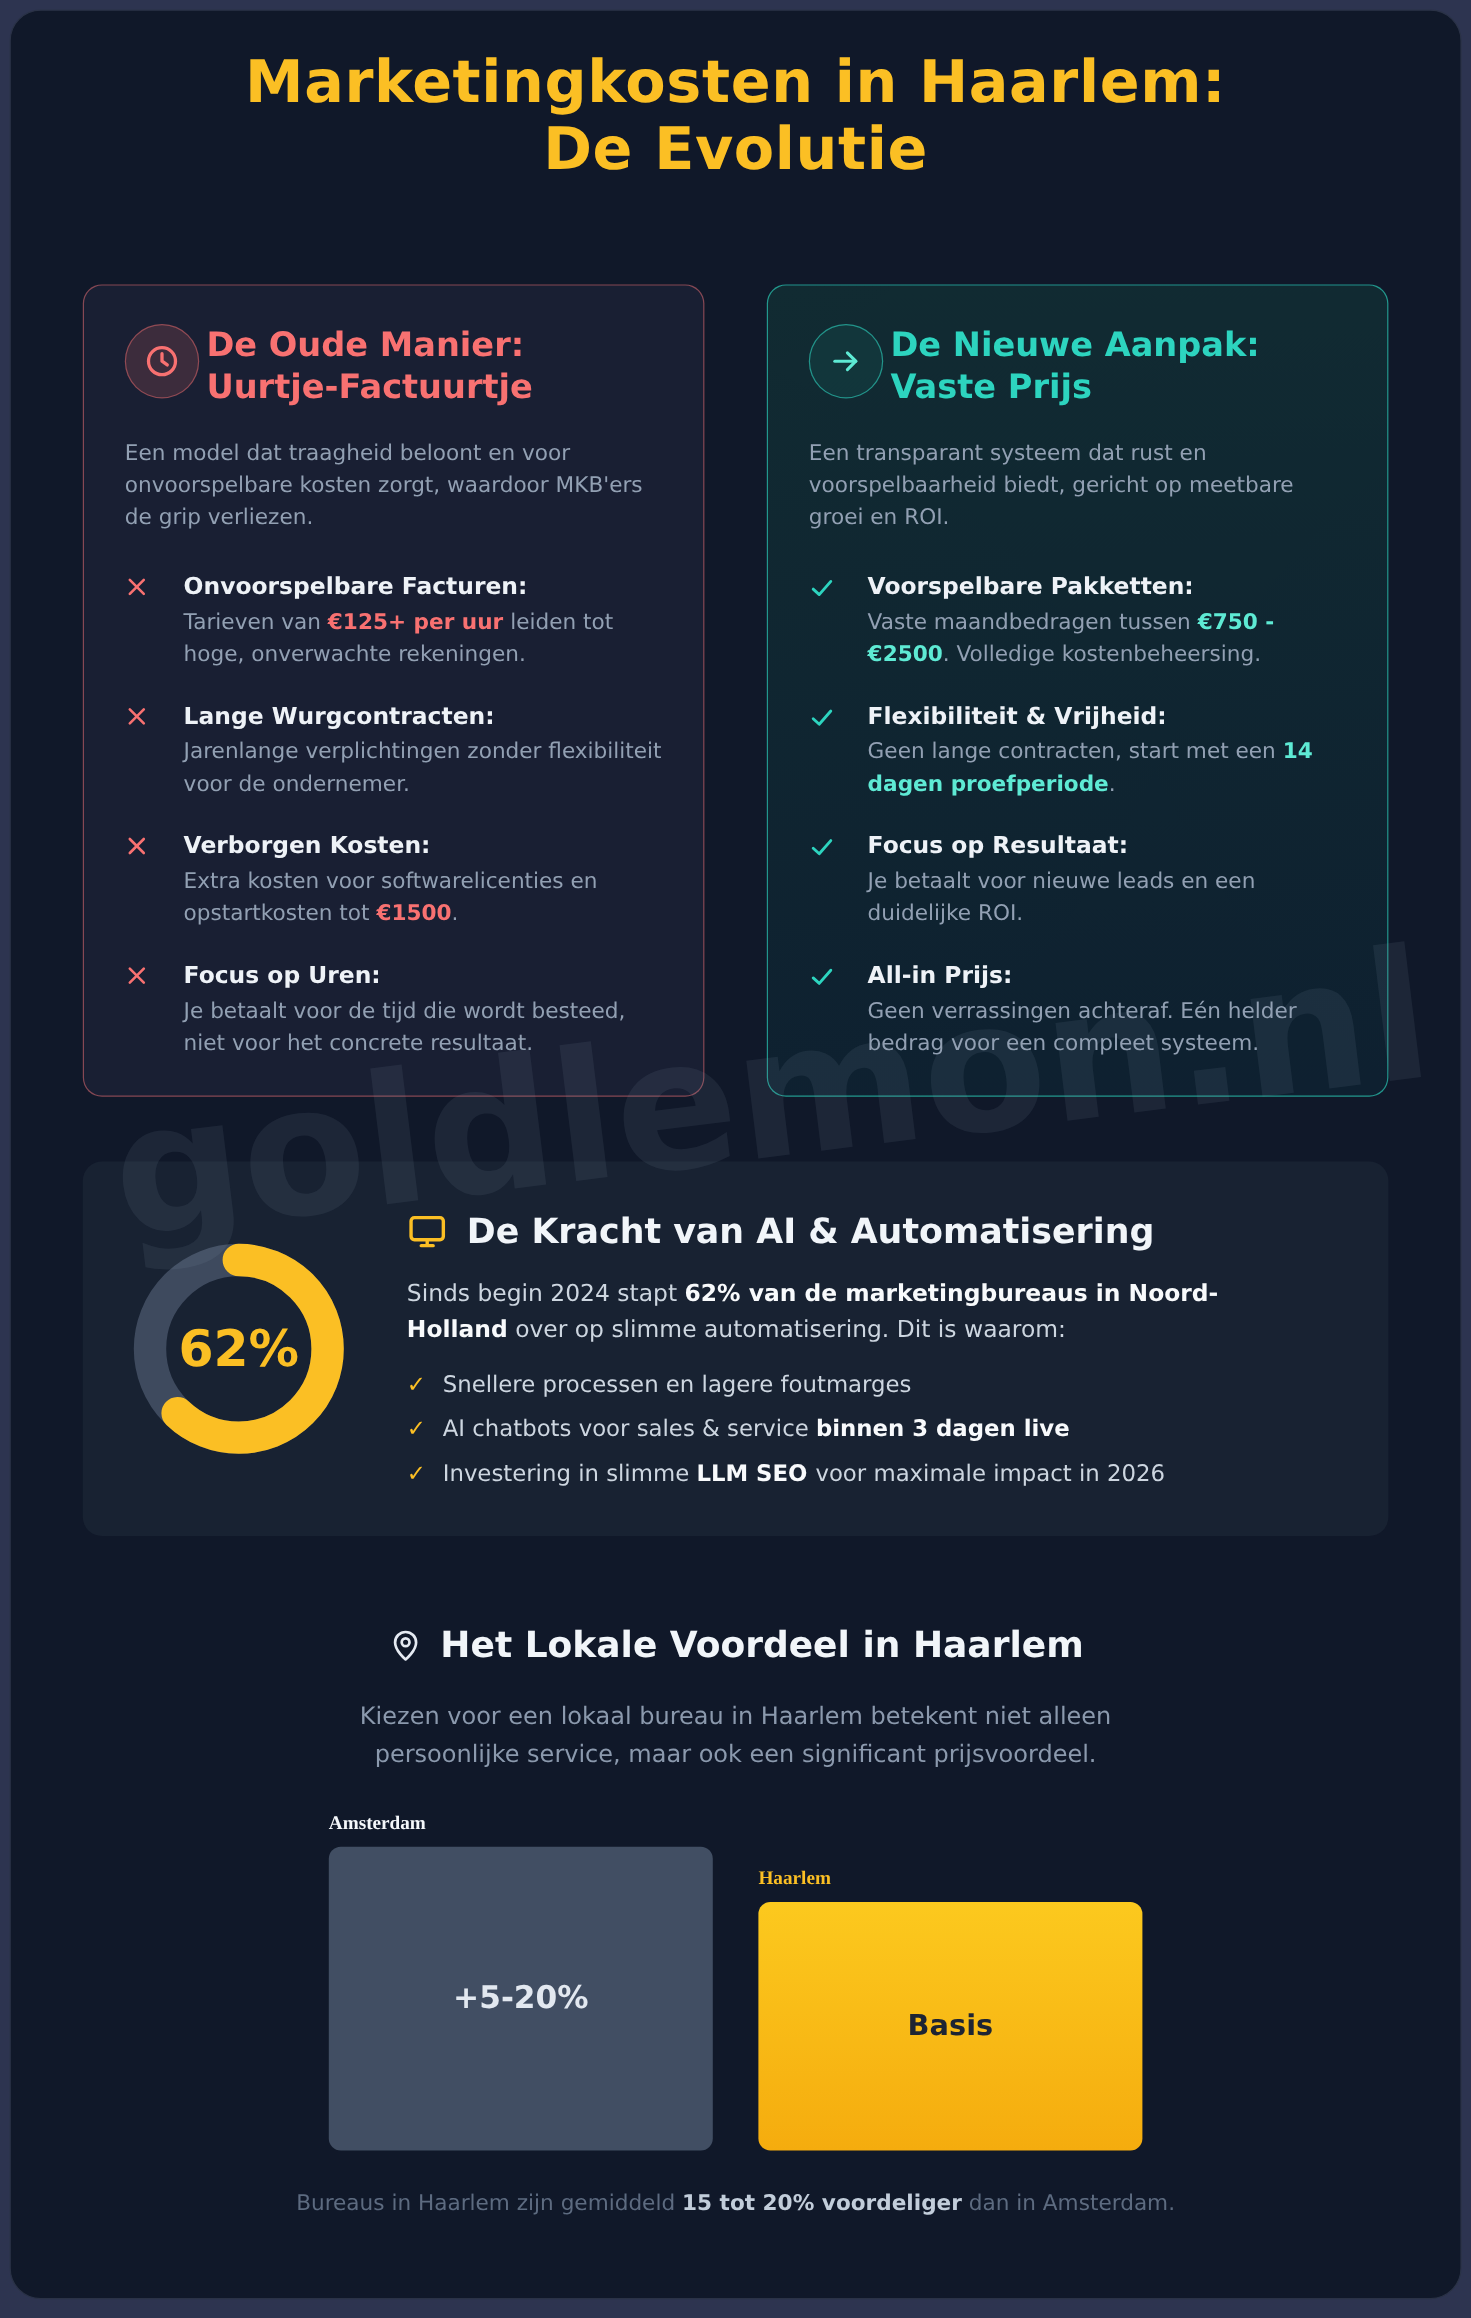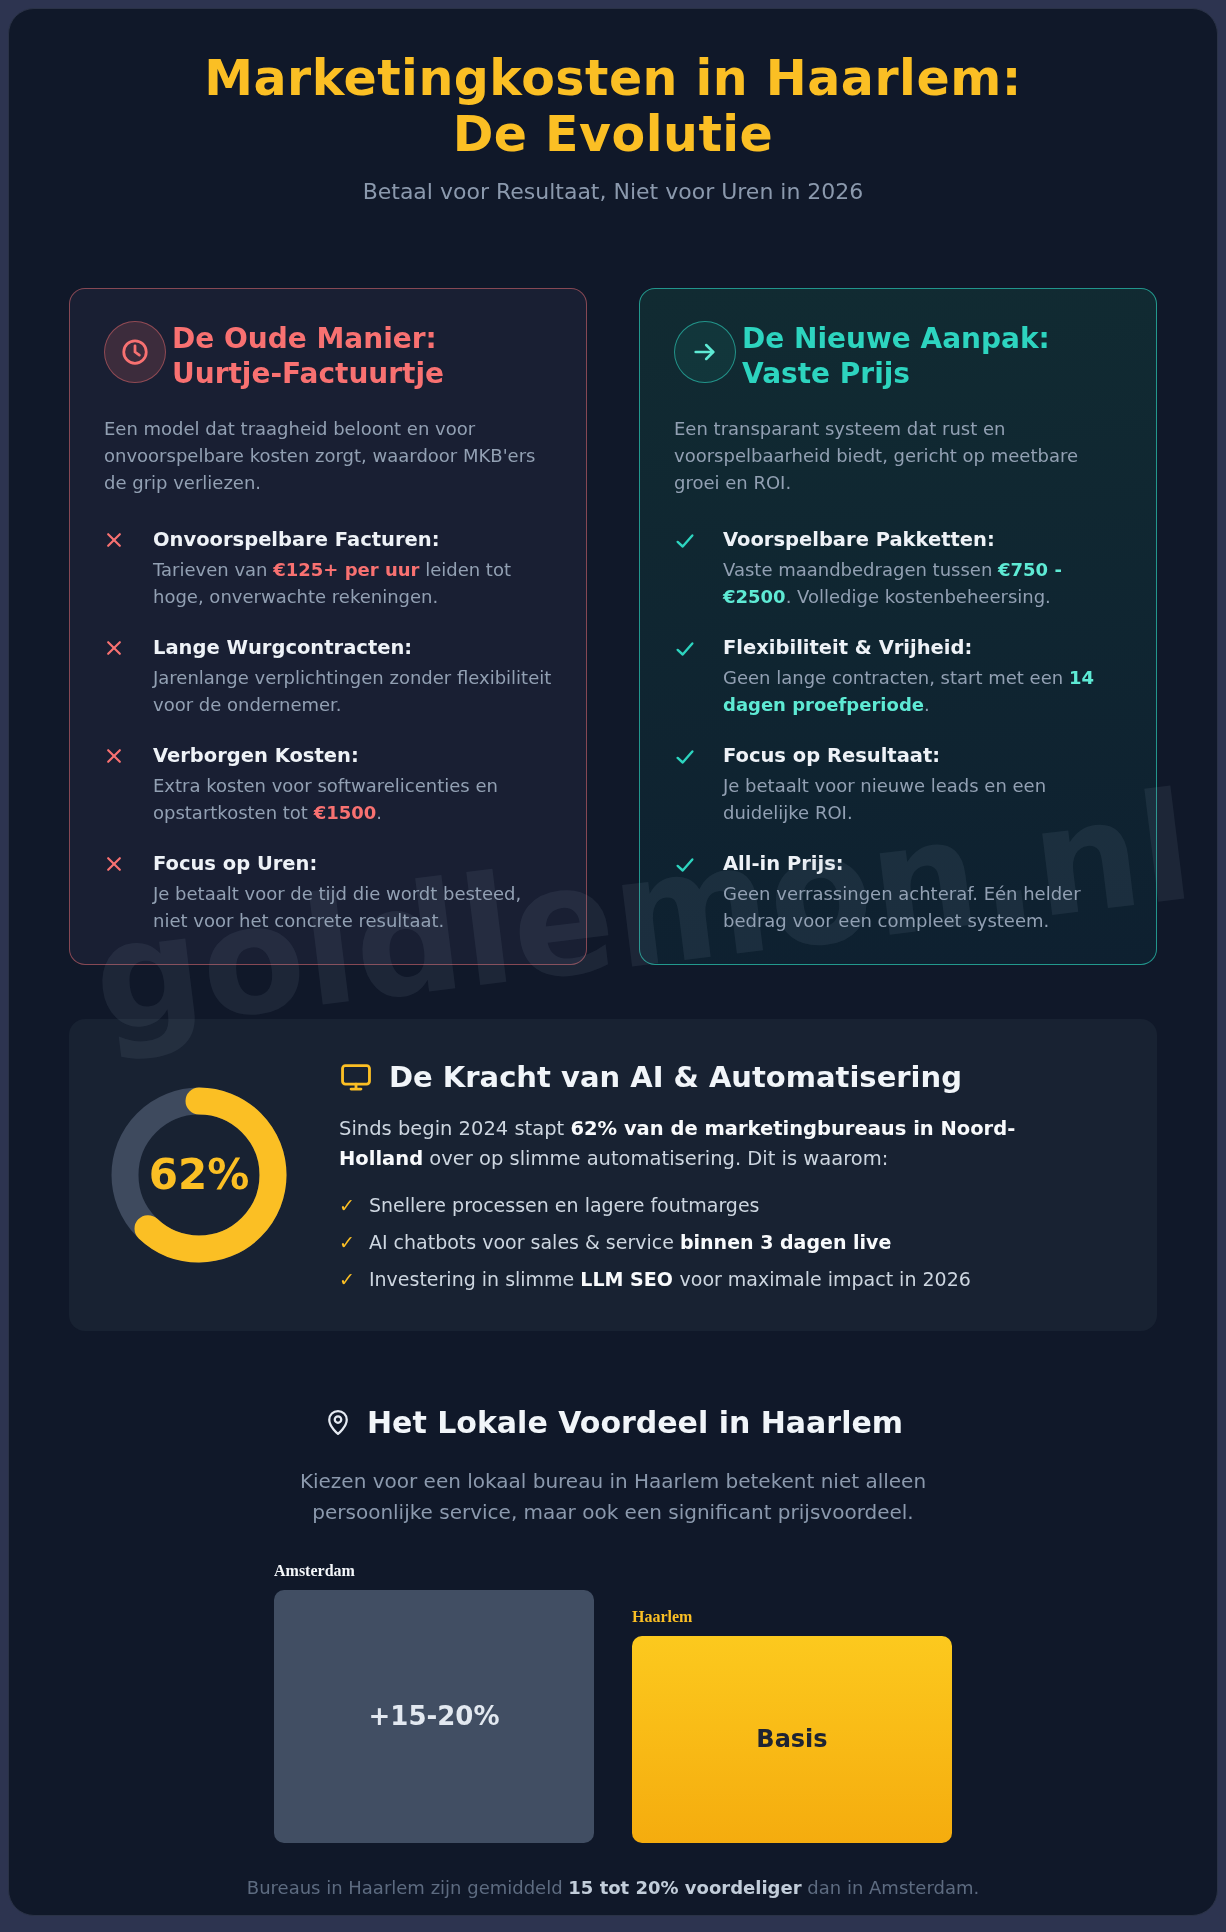--- a/index.html
+++ b/index.html
@@ -10,21 +10,21 @@
     overflow:hidden;
   }
   .frame{
     position:absolute;left:8px;top:8px;right:8px;bottom:16px;
     background:#101829;
     border:1px solid #2a3246;
     border-radius:26px;
     overflow:hidden;
   }
   
-  .header{padding-top:42px;text-align:center;}
+  .header{padding-top:32px;text-align:center;}
   .h1{
     color:#fbbf24;font-weight:bold;font-size:49px;line-height:1.14;
     letter-spacing:.5px;
   }
   .subtitle{margin-top:16px;color:#8b99ad;font-size:22px;}
   
   .cards-row{
     display:flex;gap:52px;margin:84px 60px 0 60px;align-items:stretch;
     position:relative;z-index:1;
   }
@@ -95,21 +95,20 @@
 </head>
 <body>
 
 <div class="frame">
 
   <div class="header">
     <div class="h1">
       <div>Marketingkosten in Haarlem:</div>
       <div>De Evolutie</div>
     </div>
-    <div class="subtitle">Betaal voor Resultaat, Niet voor Uren in 2026</div>
   </div>
 
   <div class="cards-row">
 
     <div class="card card-old">
       <div class="card-head">
         <div class="badge badge-old">
           <svg width="30" height="30" viewBox="0 0 24 24" fill="none" stroke="#f87171" stroke-width="2.2" stroke-linecap="round" stroke-linejoin="round">
             <circle cx="12" cy="12" r="9"></circle>
             <polyline points="12,7 12,12 15.5,14.5"></polyline>
@@ -293,21 +292,21 @@
         </svg>
       </span>
       <span class="local-title">Het Lokale Voordeel in Haarlem</span>
     </div>
     <div class="local-desc">Kiezen voor een lokaal bureau in Haarlem betekent niet alleen persoonlijke service, maar ook een significant prijsvoordeel.</div>
 
     <div class="bars">
       <div class="bar-col bar-col-0">
         <div class="bar-label">Amsterdam</div>
         <div class="bar bar-0" style="height: 253px;">
-          <span>+15-20%</span>
+          <span>+5-20%</span>
         </div>
       </div>
       <div class="bar-col bar-col-1">
         <div class="bar-label">Haarlem</div>
         <div class="bar bar-1" style="height: 207px;">
           <span>Basis</span>
         </div>
       </div>
     </div>
     <div class="caption"><span>Bureaus in Haarlem zijn gemiddeld </span><span class="light-bold">15 tot 20% voordeliger</span><span> dan in Amsterdam.</span></div>

